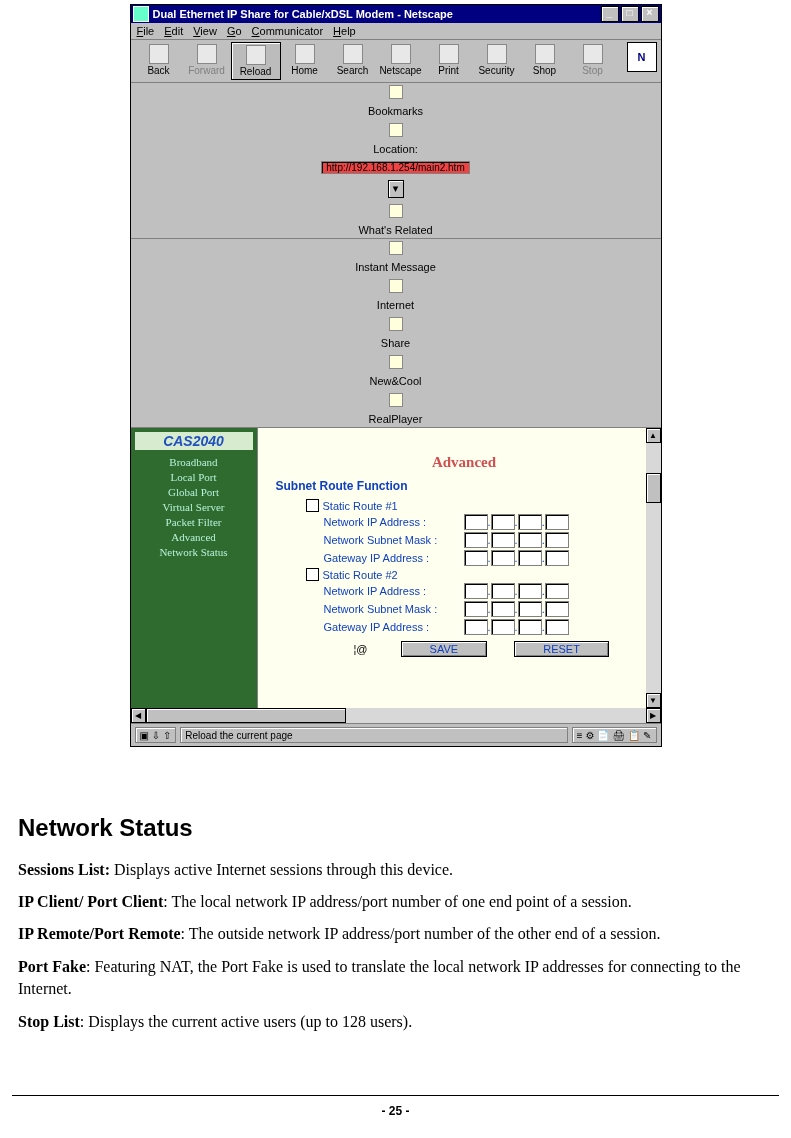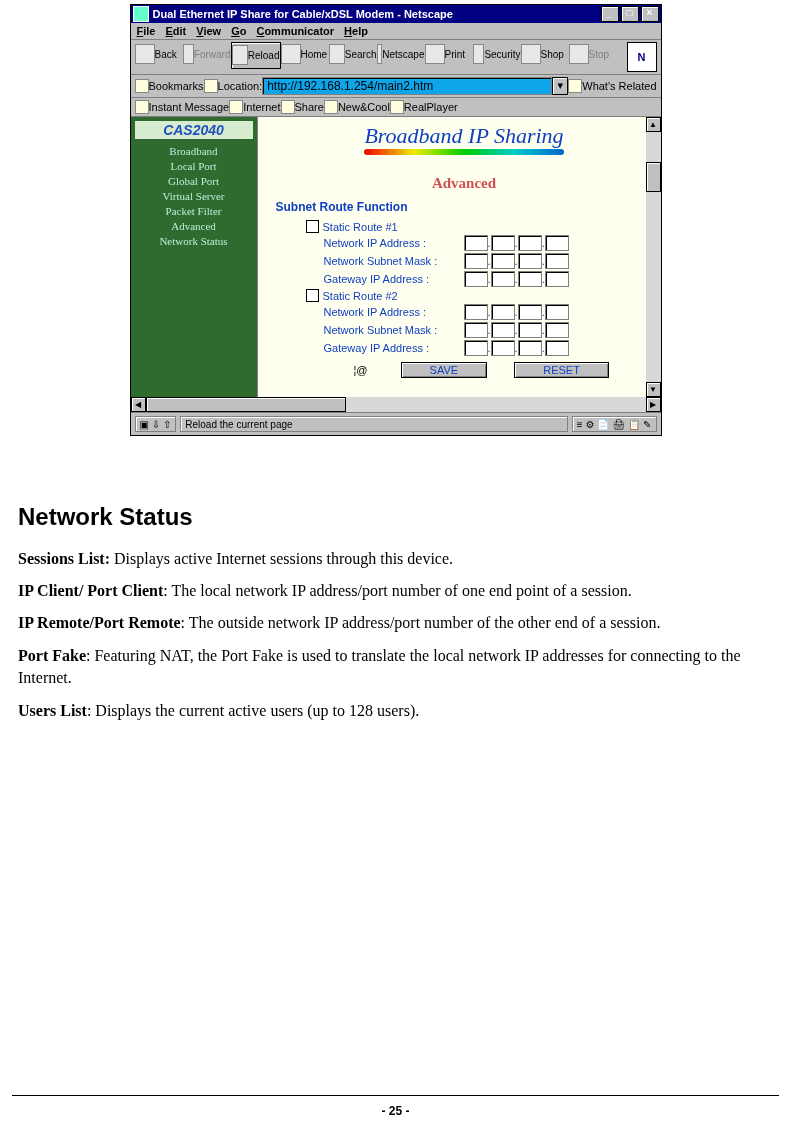--- a/index.html
+++ b/index.html
@@ -53,32 +53,31 @@
     text-align: center;
     line-height: 12px;
     font-size: 10px;
   }
   .menubar {
     display: flex;
     gap: 10px;
     padding: 2px 6px;
     border-bottom: 1px solid #808080;
     background: #c0c0c0;
-    font-weight: bold;
   }
   .menubar span:first-letter { text-decoration: underline; }
   .toolbar {
     display: flex;
     align-items: flex-start;
     padding: 2px 4px;
     border-bottom: 1px solid #808080;
   }
   .tbtn {
     display: flex;
-    flex-direction: row;
+    flex-direction: column;
     align-items: center;
     width: 48px;
     padding: 2px 0;
     font-size: 10px;
     color: #000;
   }
   .tbtn.dis { color: #808080; }
   .ticon {
     width: 18px;
     height: 18px;
@@ -95,31 +94,33 @@
     border: 1px solid #000;
     display: flex;
     align-items: center;
     justify-content: center;
     font-weight: bold;
     color: #000080;
   }
   .locbar, .linksbar {
     display: flex;
     align-items: center;
+    gap: 6px;
     padding: 2px 4px;
     border-bottom: 1px solid #808080;
+    flex-direction: column;
   }
   .locinput {
     flex: 1;
     height: 16px;
-    background: #0ea5e9;
+    background: #ef4444;
     border: 1px solid #808080;
     box-shadow: inset 1px 1px 0 #000;
     padding: 0 4px;
-    font-size: 12px;
+    font-size: 10px;
     display: flex;
     align-items: center;
   }
   .dropbtn {
     width: 14px; height: 16px;
     background: #c0c0c0;
     border: 1px solid #000;
     box-shadow: inset 1px 1px 0 #fff;
     text-align: center;
     line-height: 14px;
@@ -411,24 +412,20 @@
         <div class="navitem">Broadband</div>
         <div class="navitem">Local Port</div>
         <div class="navitem">Global Port</div>
         <div class="navitem">Virtual Server</div>
         <div class="navitem">Packet Filter</div>
         <div class="navitem">Advanced</div>
         <div class="navitem">Network Status</div>
       </div>
 
       <div class="mainpane">
-        <div class="brandscript">
-          <span>Broadband IP Sharing</span>
-          <span class="swoosh"></span>
-        </div>
         <div class="adv">Advanced</div>
         <div class="sect-title">Subnet Route Function</div>
 
         <div class="route-block">
           <div class="row">
               <span class="cb"></span>
               <span>Static Route #1</span>
             </div>
           <div class="row"><span class="lbl">Network IP Address :</span>
             <span class="octet"></span>.<span class="octet"></span>.<span class="octet"></span>.<span class="octet"></span></div>
@@ -491,19 +488,19 @@
 
     <p class="indent">
       <b>IP Remote/Port Remote</b><span>: The outside network IP address/port number of the other end of a session.</span>
     </p>
 
     <p class="indent">
       <b>Port Fake</b><span>: Featuring NAT, the Port Fake is used to translate the local network IP addresses for connecting to the Internet.</span>
     </p>
 
     <p>
-      <b>Users List</b><span>: Displays the current active users (up to 128 users).</span>
+      <b>Stop List</b><span>: Displays the current active users (up to 128 users).</span>
     </p>
   </div>
 </div>
 
 <div class="footer-rule"></div>
 <div class="pagenum">- 25 -</div>
 
 </body></html>

